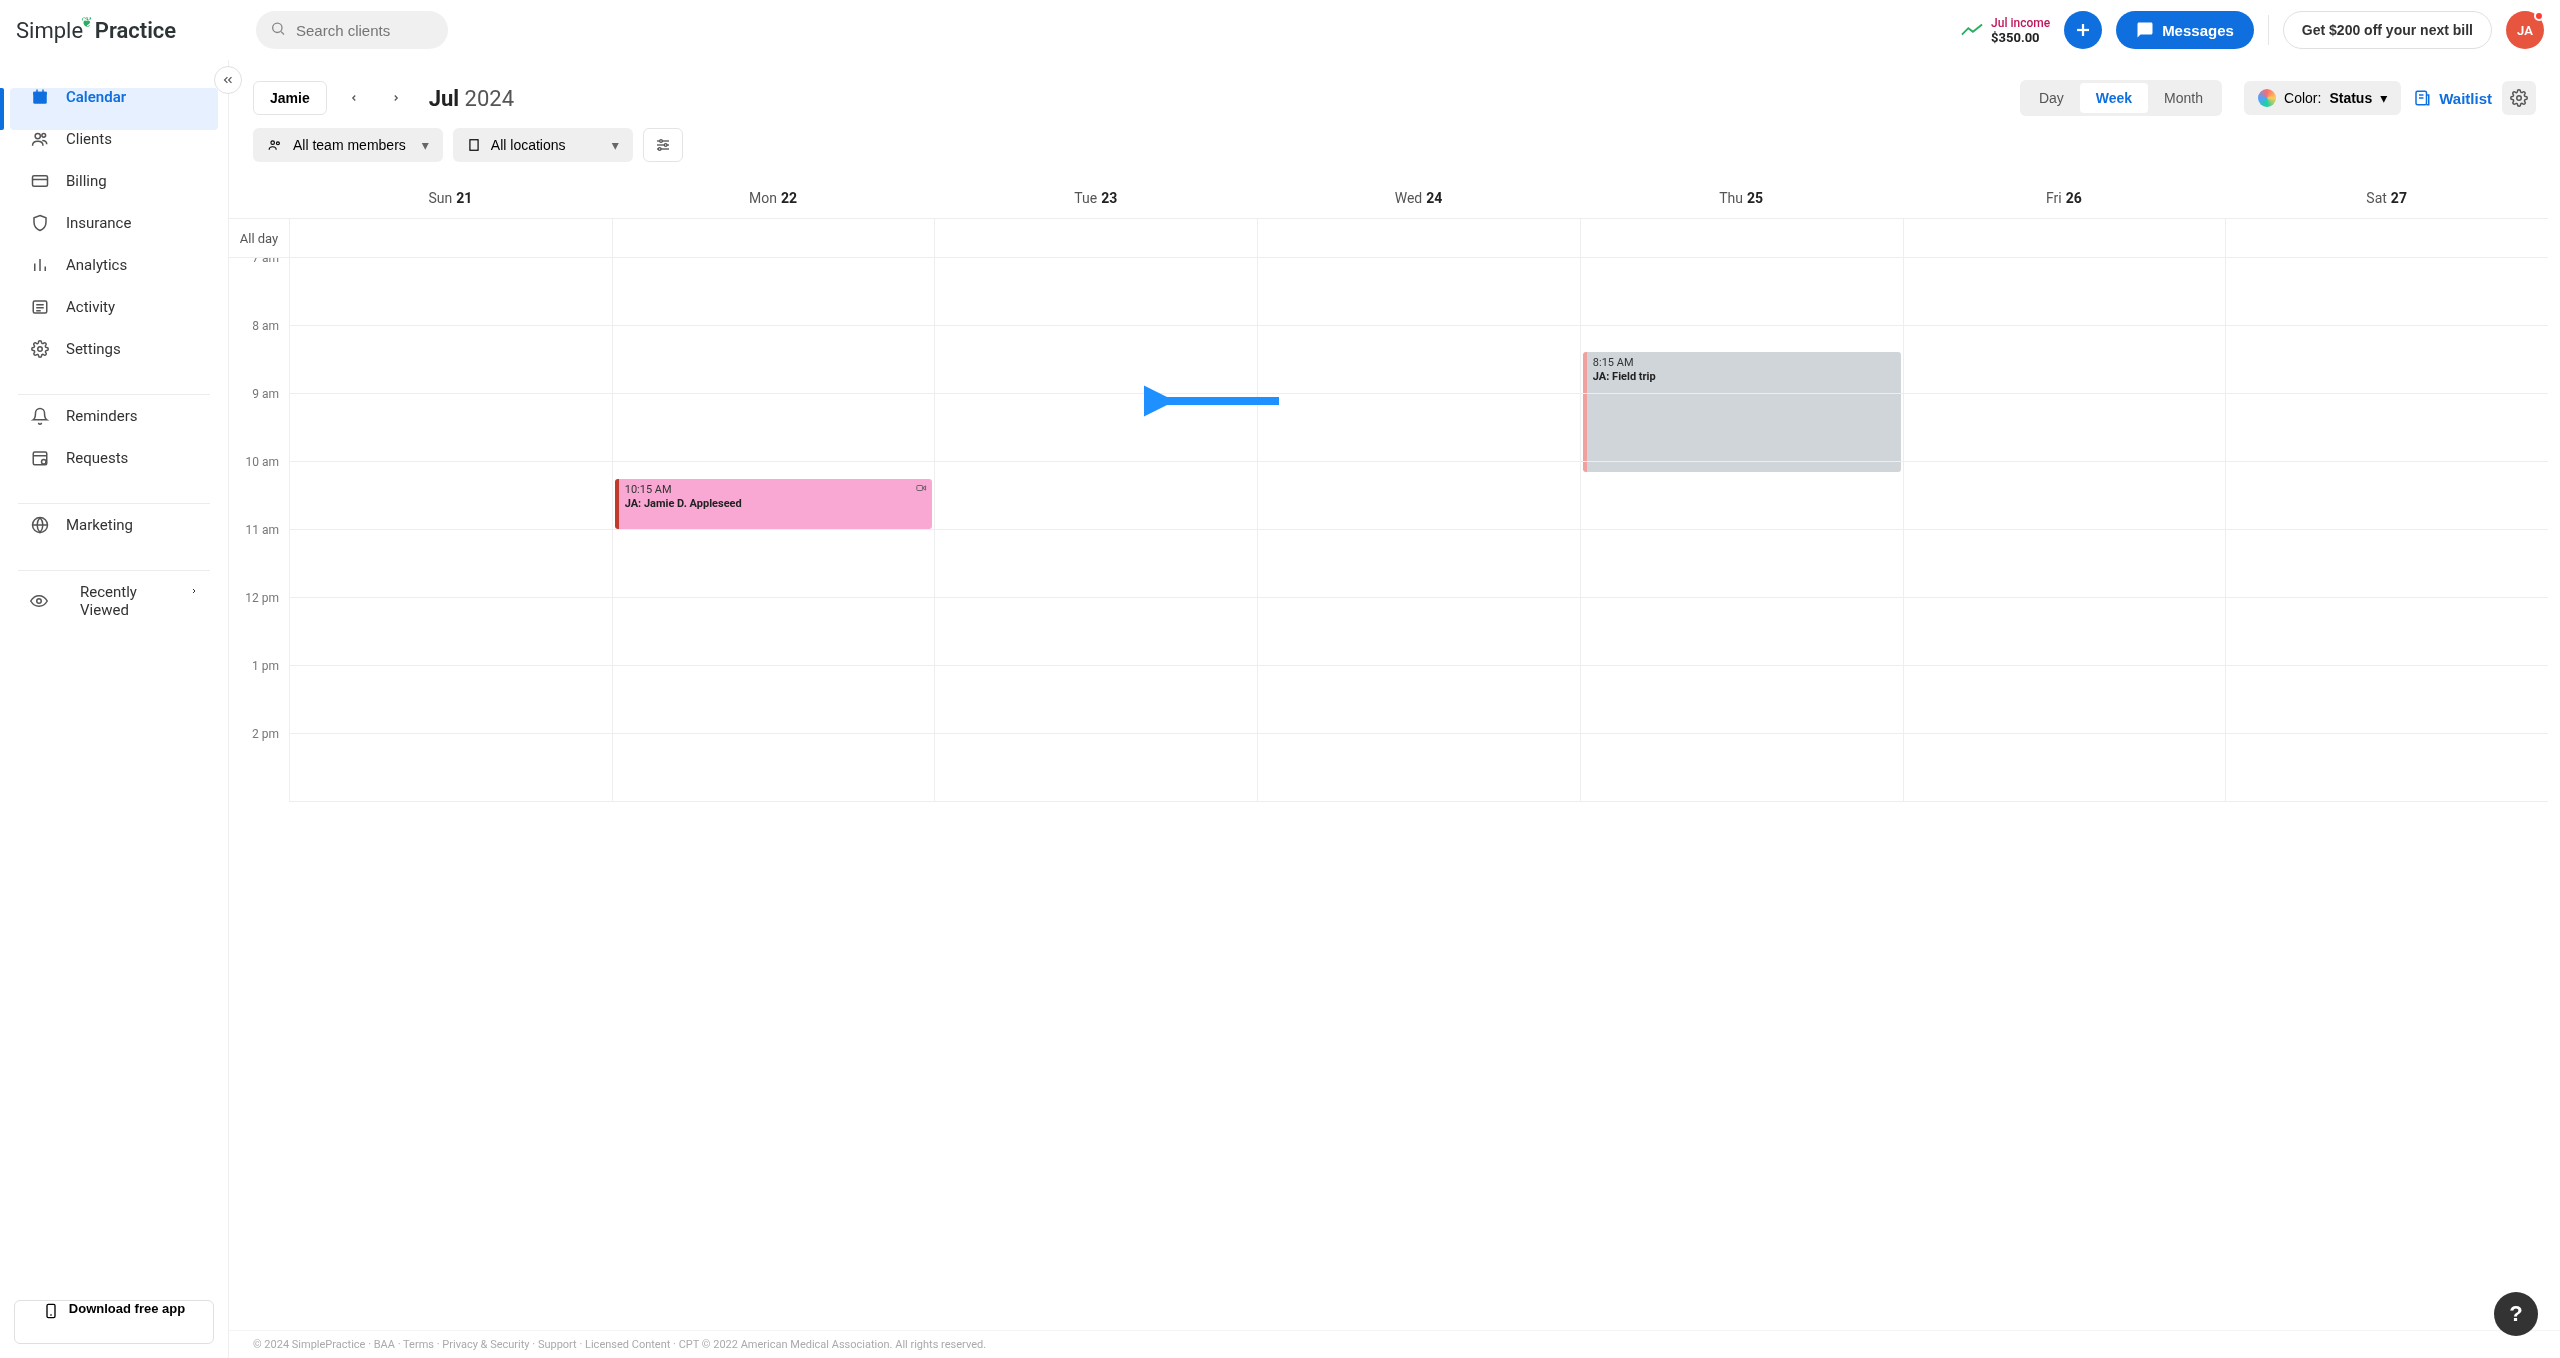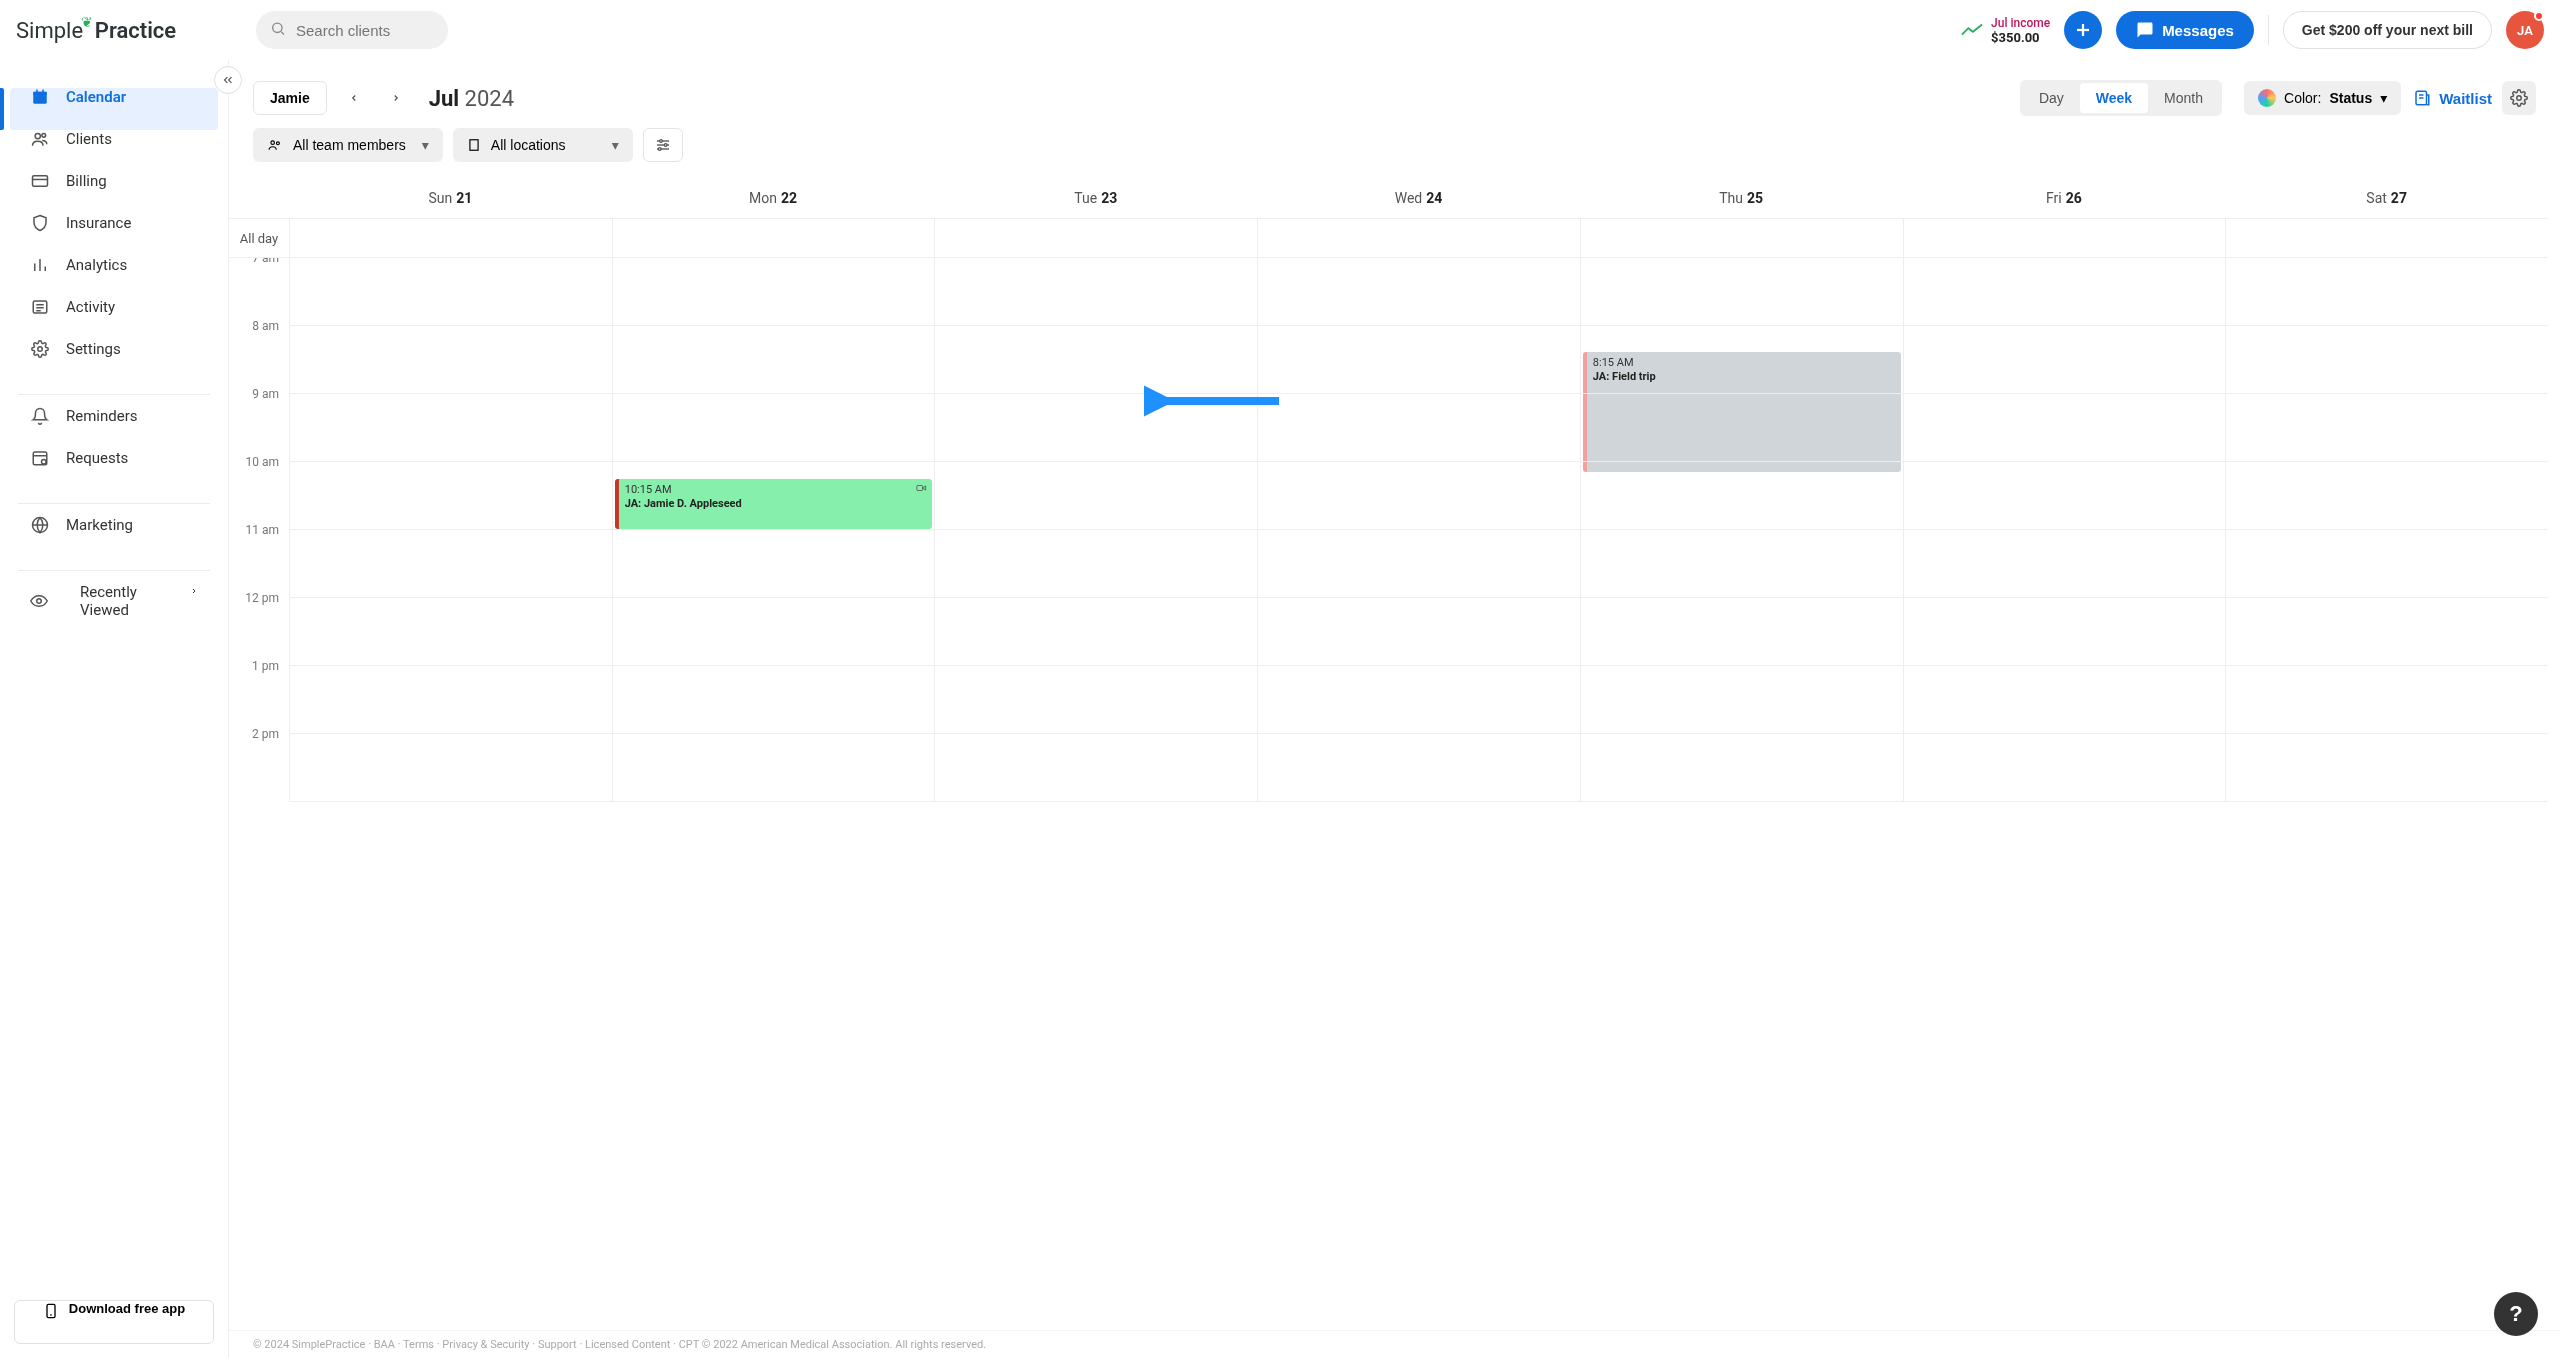--- a/index.html
+++ b/index.html
@@ -73,21 +73,21 @@
 .allday-row .slot{border-left:1px solid #eee}
 
 .grid-scroll{flex:1;overflow:hidden;position:relative}
 .hour-grid{display:grid;grid-template-columns:60px repeat(7,1fr)}
 .hour-label{height:68px;display:flex;align-items:flex-start;justify-content:flex-end;padding-right:10px;padding-top:0;font-size:12px;color:#777;position:relative;top:-7px}
 .hour-cell{height:68px;border-left:1px solid #eee;border-bottom:1px solid #eee;position:relative}
 
 .event{position:absolute;left:2px;right:2px;border-radius:3px;padding:4px 6px;font-size:11px;line-height:1.3;overflow:hidden;cursor:pointer}
 .event .time{color:#333}
 .event .title{font-weight:700;color:#222}
-.event-blue{background:#86efac;border-left:4px solid #c0392b}
+.event-blue{background:#f9a8d4;border-left:4px solid #c0392b}
 .event-gray{background:#cfd5d8;border-left:4px solid #f1a0a0}
 .event .vid-ic{position:absolute;top:4px;right:5px;color:#555}
 
 .annotation-arrow{position:absolute;pointer-events:none;z-index:20}
 
 
 .footer{height:28px;padding:0 24px;display:flex;align-items:center;font-size:11px;color:#aaa;border-top:1px solid #f4f4f4}
 .footer span{white-space:nowrap}
 
 

